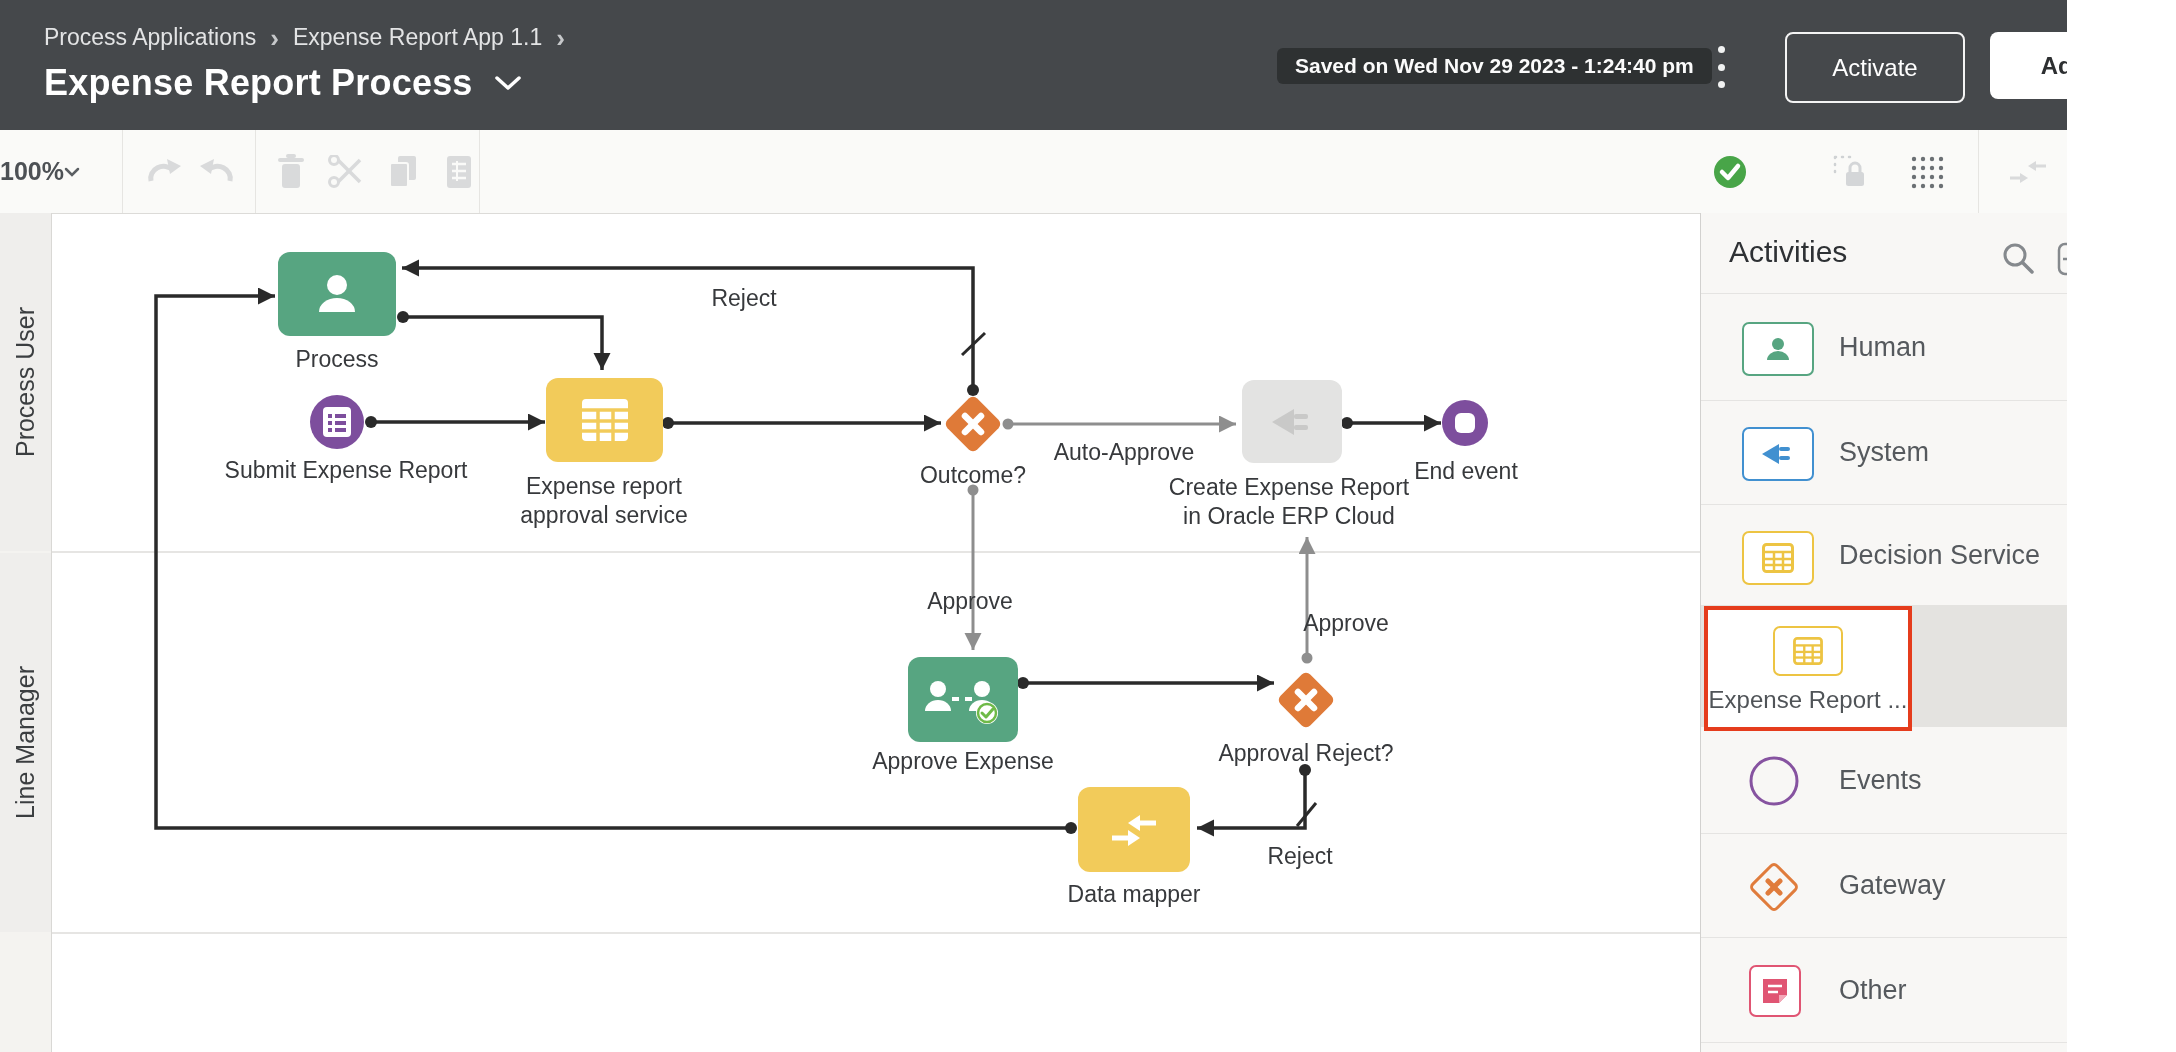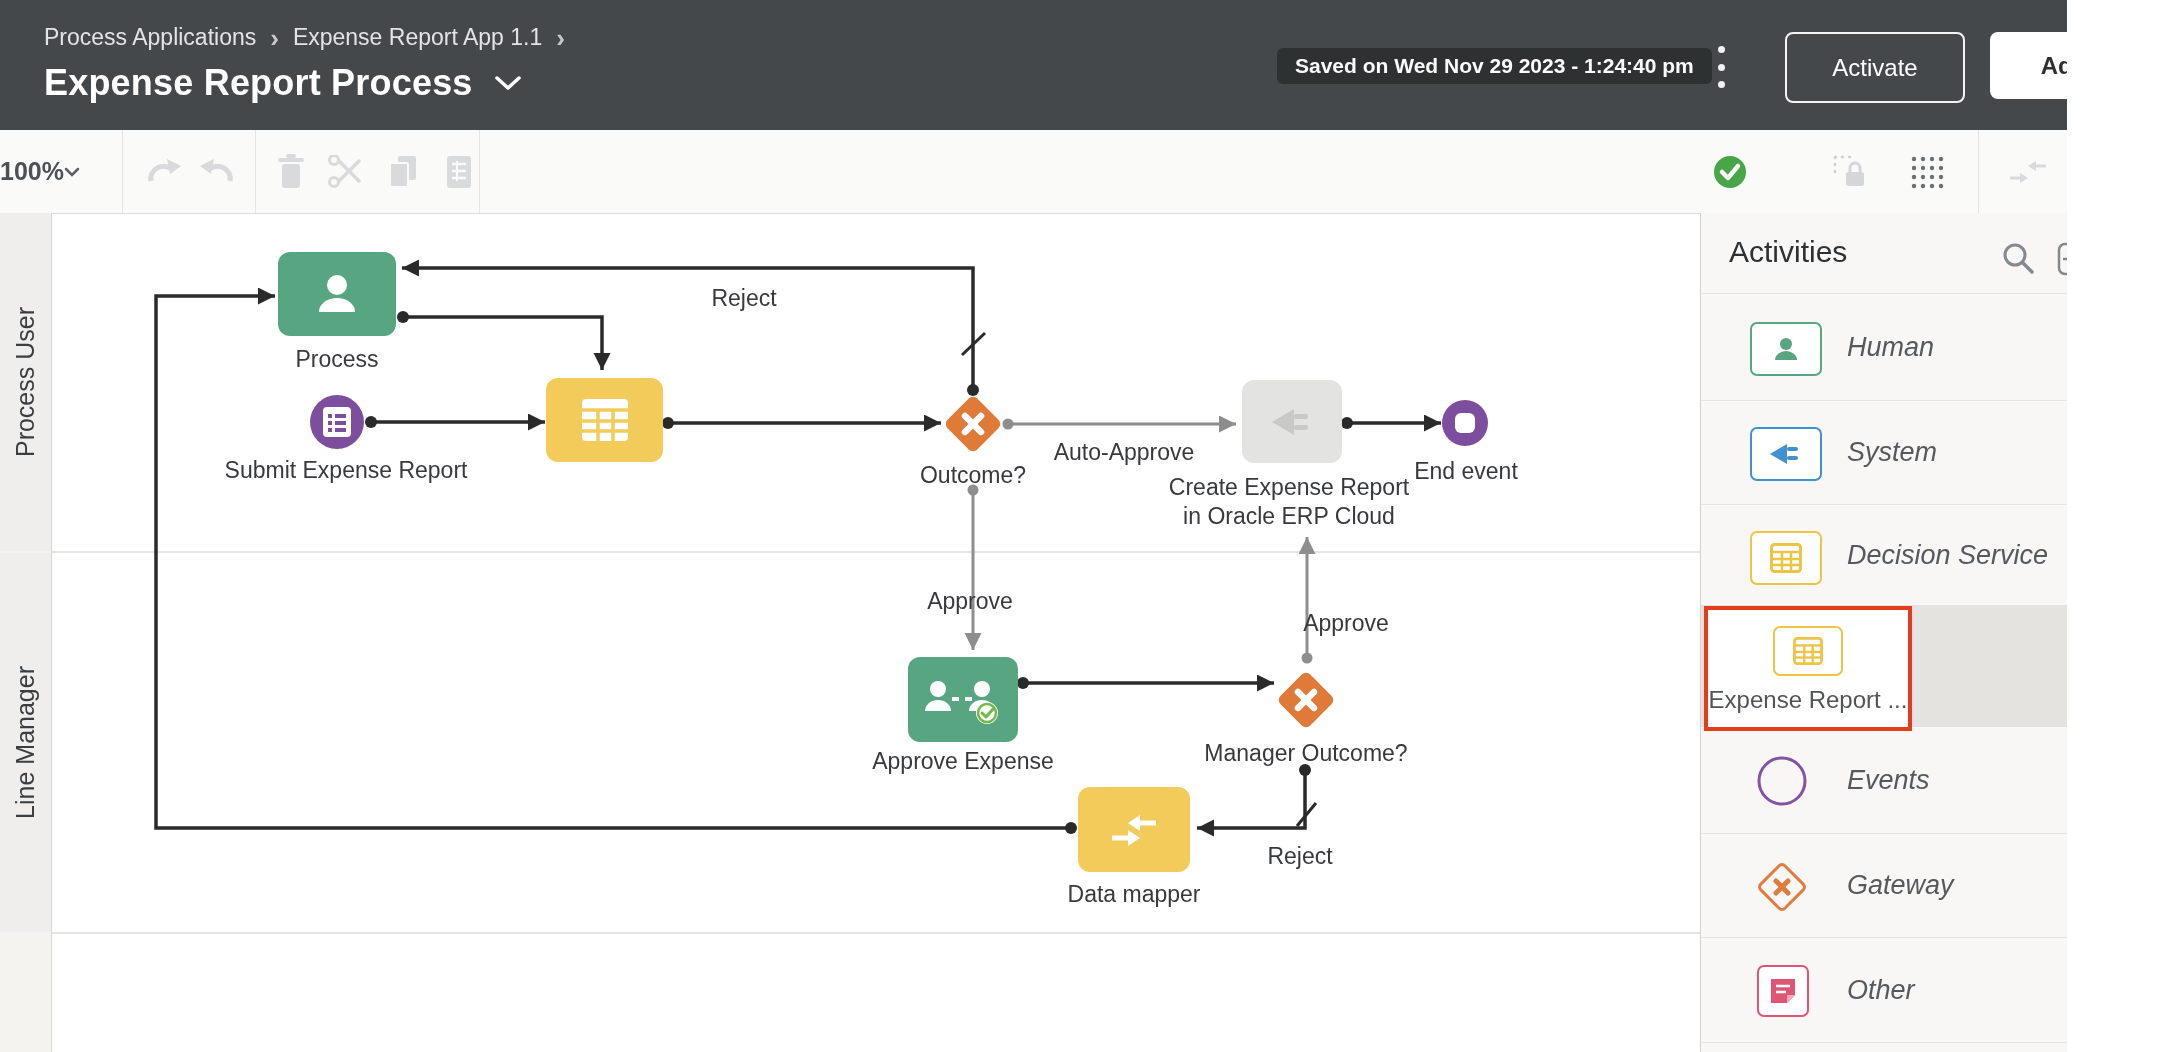--- a/index.html
+++ b/index.html
@@ -42,21 +42,21 @@
   .node-label{position:absolute;transform:translate(-50%,-50%);font-size:23px;color:#37393c;white-space:nowrap;text-align:center;}
   .node-label.two-line{transform:translate(-50%,0);line-height:29px;}
   .edge-label{position:absolute;transform:translate(-50%,-50%);font-size:23px;color:#37393c;white-space:nowrap;}
   .end-inner{width:20px;height:20px;background:#ffffff;border-radius:6px;}
 
   
   .activities{left:1700px;top:213px;width:406px;height:839px;background:#f8f7f5;border-left:1px solid #d2d1cf;}
   .act-header{position:absolute;left:0;top:0;width:406px;height:80px;}
   .act-title{position:absolute;left:28px;top:22px;font-size:30px;color:#2e3134;}
   .act-row-divider{position:absolute;left:0;width:406px;height:1px;background:#e5e4e2;}
-  .act-row{position:absolute;left:8px;width:406px;display:flex;align-items:center;cursor:pointer;font-style:italic;}
+  .act-row{position:absolute;left:0;width:406px;display:flex;align-items:center;cursor:pointer;}
   .icon-box{position:absolute;left:41px;width:68px;height:50px;border-radius:7px;background:#ffffff;display:flex;align-items:center;justify-content:center;}
   .icon-box.green-b{border:2.5px solid #57a581;}
   .icon-box.blue-b{border:2.5px solid #4190d0;}
   .icon-box.yellow-b{border:2.5px solid #edc443;}
   .icon-box.pink-b{border:2.5px solid #e05573;}
   .act-label{position:absolute;left:138px;font-size:27px;color:#55595d;}
   .sel-zone{position:absolute;left:0;top:392px;width:406px;height:122px;background:#e4e3e0;}
   .sel-card{position:absolute;left:3px;top:393px;width:200px;height:117px;background:#ffffff;border:4px solid #e53c1c;display:flex;flex-direction:column;align-items:center;}
   .sel-icon-box{margin-top:16px;width:66px;height:46px;border:2.5px solid #edc443;border-radius:7px;background:#ffffff;display:flex;align-items:center;justify-content:center;}
   .sel-label{margin-top:10px;font-size:24px;color:#505458;white-space:nowrap;}
@@ -279,20 +279,24 @@
         <rect x="1" y="1" width="46" height="42" rx="4" fill="#ffffff"></rect>
         <g stroke="#f2cb5a" stroke-width="3.5" fill="none">
           <line x1="1" y1="12" x2="47" y2="12"></line>
           <line x1="1" y1="23" x2="47" y2="23"></line>
           <line x1="1" y1="33" x2="47" y2="33"></line>
           <line x1="17" y1="12" x2="17" y2="43"></line>
           <line x1="32" y1="12" x2="32" y2="43"></line>
         </g>
       </svg>
   </div>
+  <div class="abs node-label two-line" style="left:604px;top:472px;">
+    <div>Expense report</div>
+    <div>approval service</div>
+  </div>
 
   <div class="gateway" style="left:952px;top:403px;">
     <svg width="24" height="24" viewBox="0 0 24 24">
         <g stroke="#ffffff" stroke-width="6.5" stroke-linecap="round">
           <line x1="4" y1="4" x2="20" y2="20"></line>
           <line x1="4" y1="20" x2="20" y2="4"></line>
         </g>
       </svg>
   </div>
   <div class="abs node-label" style="left:973px;top:475px;">Outcome?</div>
@@ -331,21 +335,21 @@
   <div class="abs node-label" style="left:963px;top:761px;">Approve Expense</div>
 
   <div class="gateway" style="left:1285px;top:679px;">
     <svg width="24" height="24" viewBox="0 0 24 24">
         <g stroke="#ffffff" stroke-width="6.5" stroke-linecap="round">
           <line x1="4" y1="4" x2="20" y2="20"></line>
           <line x1="4" y1="20" x2="20" y2="4"></line>
         </g>
       </svg>
   </div>
-  <div class="abs node-label" style="left:1306px;top:753px;">Manager Outcome?</div>
+  <div class="abs node-label" style="left:1306px;top:753px;">Approval Reject?</div>
 
   <div class="task yellow" style="left:1078px;top:787px;width:112px;height:85px;">
     <svg width="48" height="36" viewBox="0 0 48 36">
       <line x1="46" y1="11" x2="28" y2="11" stroke="#ffffff" stroke-width="5"></line>
         <polygon points="18,11 30,3 30,19" fill="#ffffff"></polygon>
       <line x1="2" y1="26" x2="20" y2="26" stroke="#ffffff" stroke-width="5"></line>
         <polygon points="30,26 18,18 18,34" fill="#ffffff"></polygon>
     </svg>
   </div>
   <div class="abs node-label" style="left:1134px;top:894px;">Data mapper</div>

